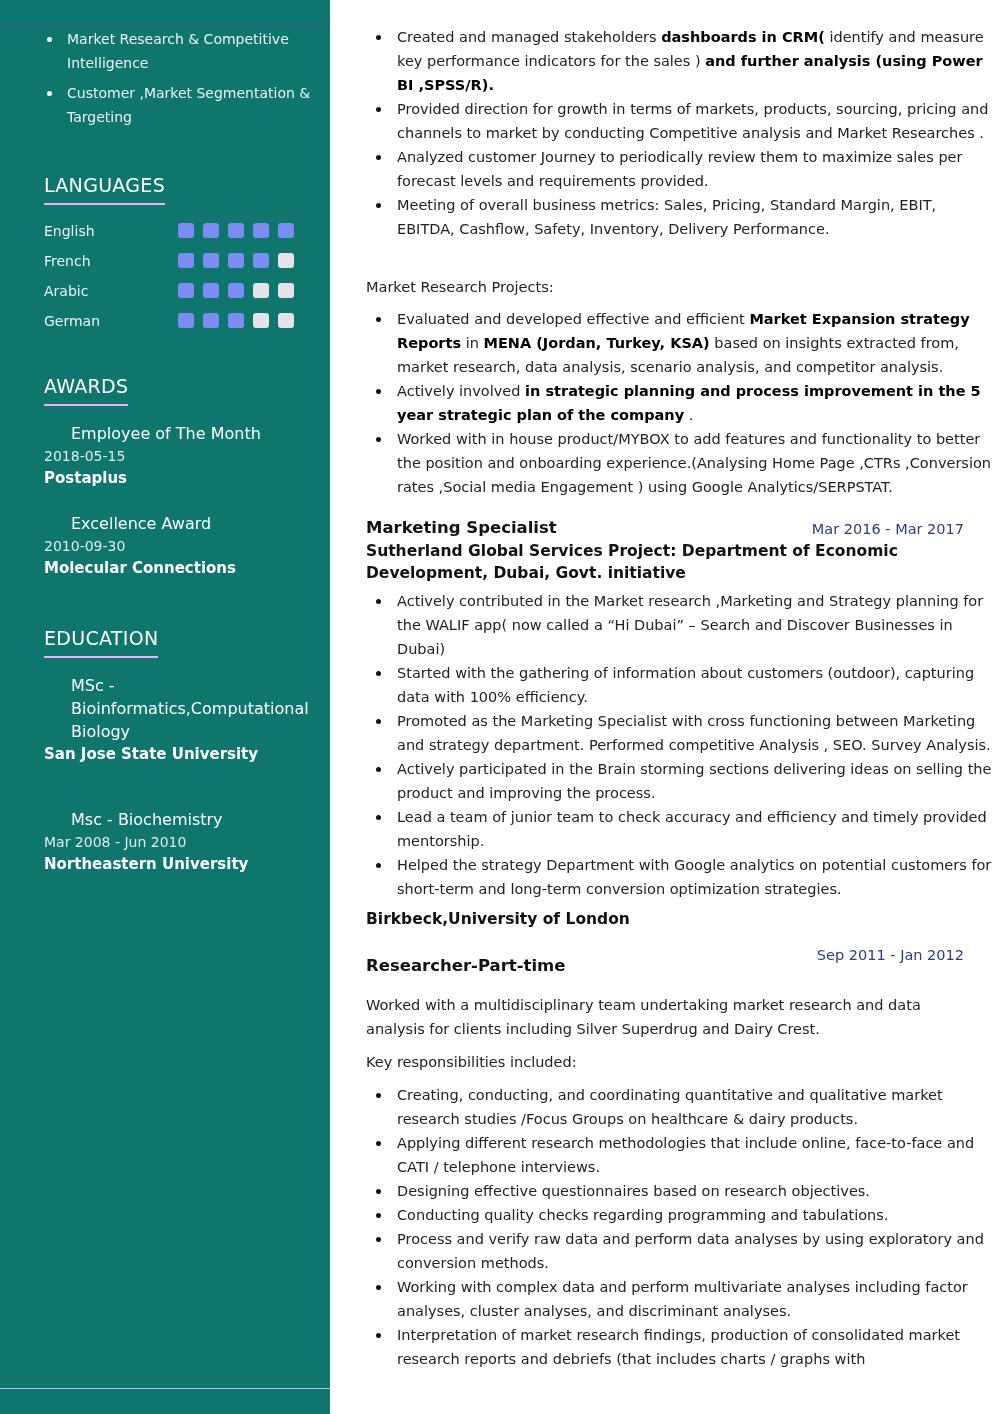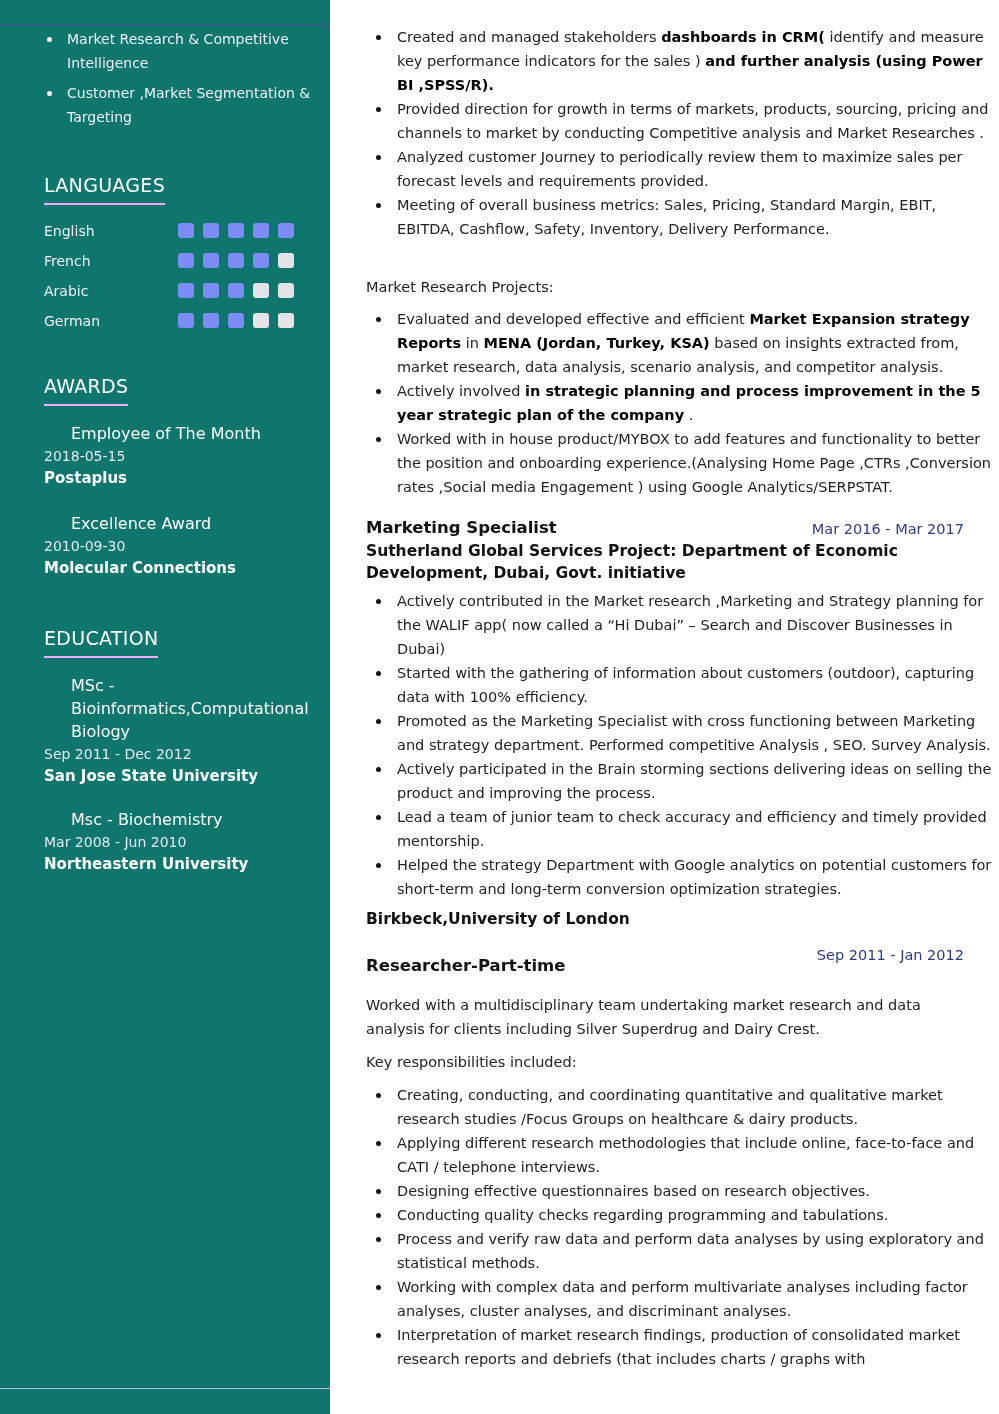--- a/index.html
+++ b/index.html
@@ -90,21 +90,20 @@
   </div>
   <div class="blk" style="top:512px;">
     <div class="t">Excellence Award</div>
     <div class="d">2010-09-30</div>
     <div class="s">Molecular Connections</div>
   </div>
 
   <div class="sb-heading" style="top:625px;">EDUCATION</div>
   <div class="blk" style="top:674px;">
     <div class="t">MSc - Bioinformatics,Computational Biology</div>
-    <div class="d">Sep 2011 - Dec 2012</div>
     <div class="s">San Jose State University</div>
   </div>
   <div class="blk" style="top:808px;">
     <div class="t">Msc - Biochemistry</div>
     <div class="d">Mar 2008 - Jun 2010</div>
     <div class="s">Northeastern University</div>
   </div>
 
   <div class="sb-botline"></div>
 </div>
@@ -138,16 +137,16 @@
 <div class="job-title" style="top:942px;margin-top:12px;">Researcher-Part-time</div>
 <div class="job-date" style="top:943px;">Sep 2011 - Jan 2012</div>
 <div class="job-company" style="top:908px;">Birkbeck,University of London</div>
 <div class="para" style="top:993px;">Worked with a multidisciplinary team undertaking market research and data analysis for clients including Silver Superdrug and Dairy Crest.</div>
 <div class="para" style="top:1050px;">Key responsibilities included:</div>
 <ul class="ul" style="top:1083px;">
     <li>Creating, conducting, and coordinating quantitative and qualitative market research studies /Focus Groups on healthcare &amp; dairy products.</li>
     <li>Applying different research methodologies that include online, face-to-face and CATI / telephone interviews.</li>
     <li>Designing effective questionnaires based on research objectives.</li>
     <li>Conducting quality checks regarding programming and tabulations.</li>
-    <li>Process and verify raw data and perform data analyses by using exploratory and statistical methods.</li>
+    <li>Process and verify raw data and perform data analyses by using exploratory and conversion methods.</li>
     <li>Working with complex data and perform multivariate analyses including factor analyses, cluster analyses, and discriminant analyses.</li>
     <li>Interpretation of market research findings, production of consolidated market research reports and debriefs (that includes charts / graphs with</li>
   </ul>
 
 </body></html>

